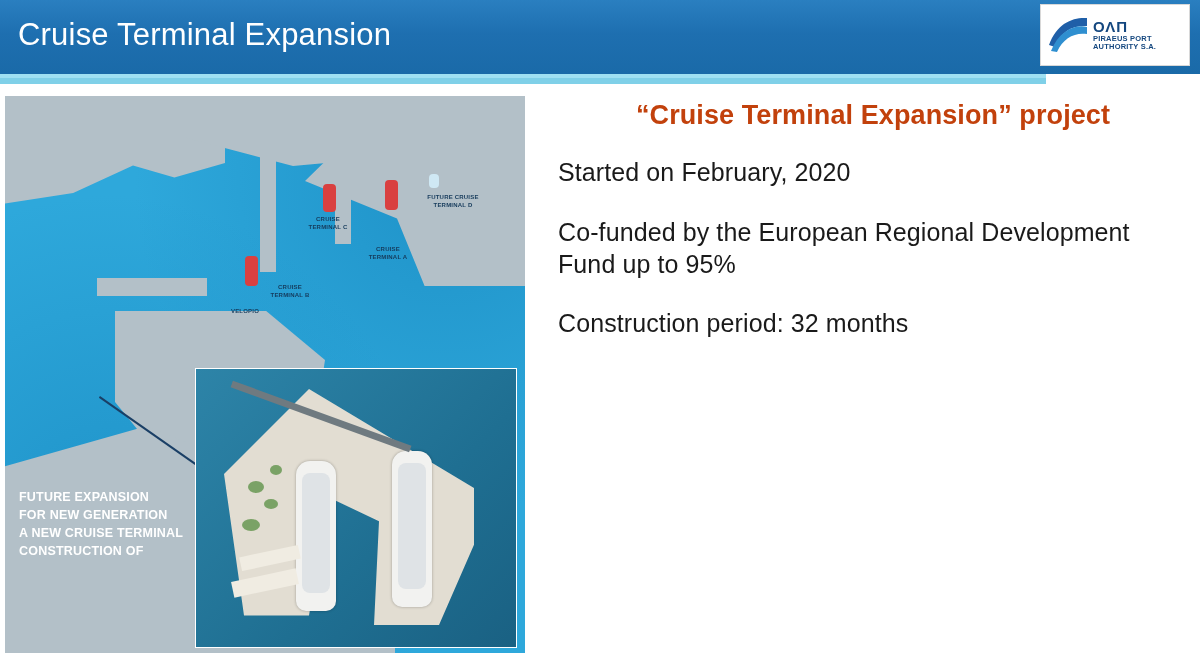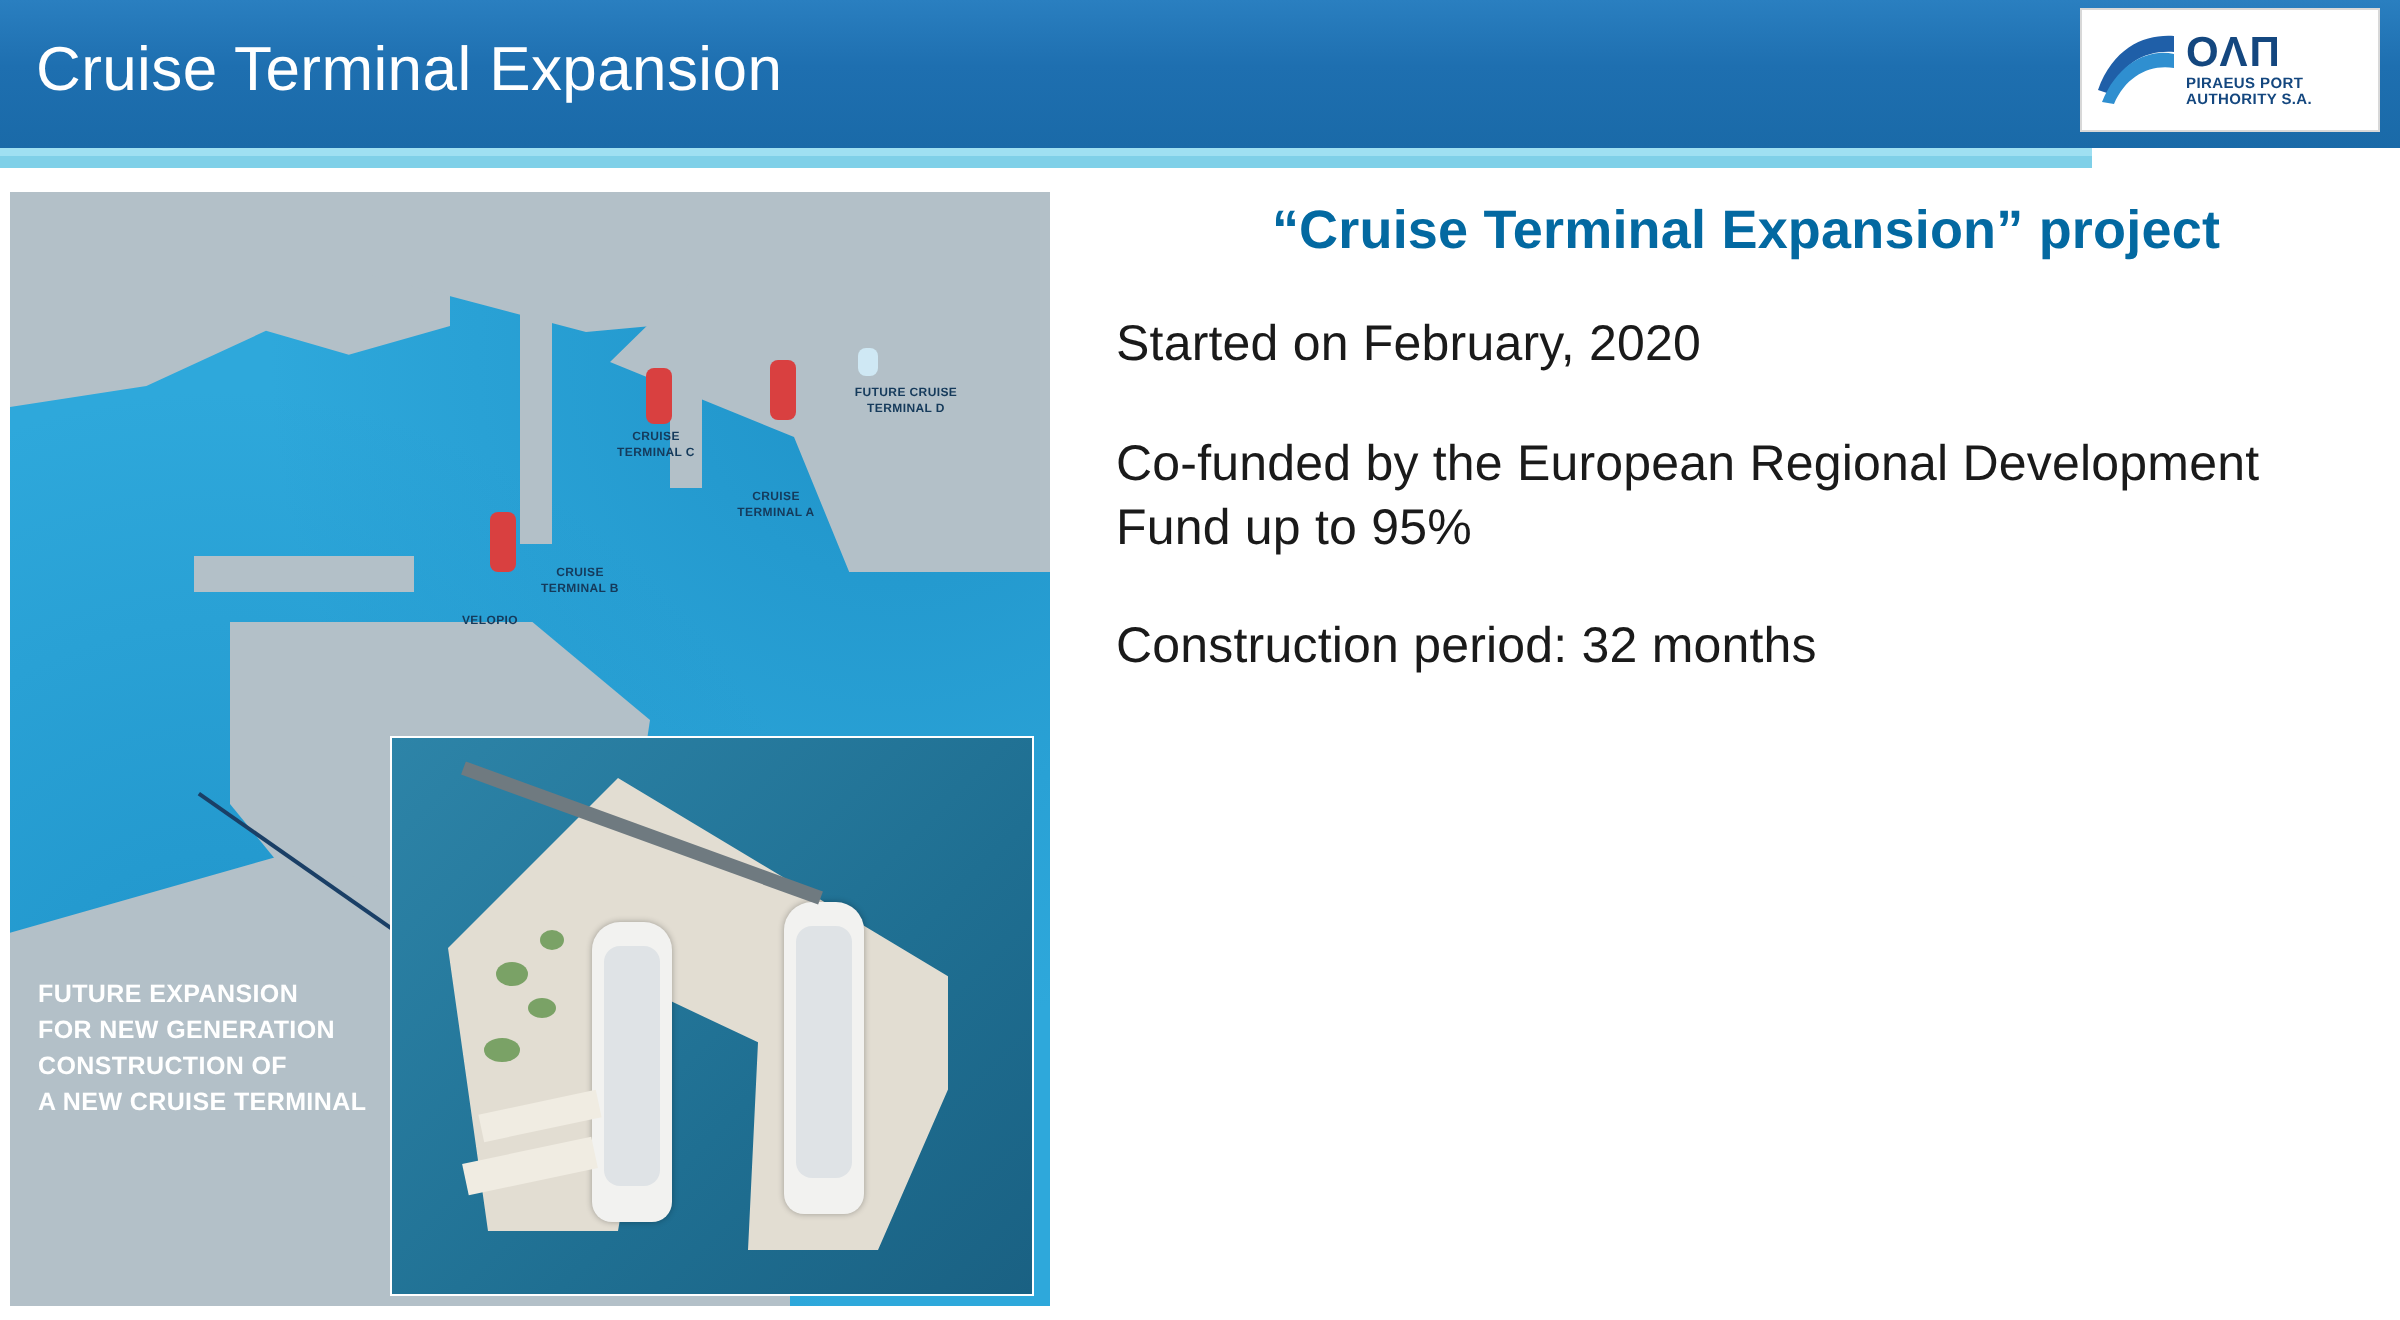--- a/index.html
+++ b/index.html
@@ -72,21 +72,21 @@
     width: 42px;
     height: 40px;
     flex: none;
     position: relative;
   }
   .logo-text {
     margin-left: 4px;
     line-height: 1.05;
   }
   .logo-greek {
-    font-size: 21px;
+    font-size: 15px;
     font-weight: bold;
     color: #14477f;
     letter-spacing: 1px;
   }
   .logo-sub {
     font-size: 7.5px;
     color: #14477f;
     font-weight: bold;
     letter-spacing: 0.2px;
   }
@@ -230,21 +230,21 @@
   
   .content {
     position: absolute;
     left: 548px;
     top: 100px;
     width: 640px;
   }
   .content-heading {
     font-size: 27px;
     font-weight: bold;
-    color: #0369a1;
+    color: #c2410c;
     text-align: center;
     margin: 0 0 26px 10px;
     letter-spacing: 0.1px;
   }
   .para {
     font-size: 25px;
     color: #1a1a1a;
     line-height: 1.27;
     margin: 0 0 28px 10px;
     letter-spacing: 0.1px;
@@ -304,22 +304,22 @@
 TERMINAL D</div>
     <div class="map-label" style="left:262px;top:188px;width:46px;white-space:pre-line;">CRUISE
 TERMINAL B</div>
     <div class="map-label" style="left:218px;top:212px;width:44px;">VELOPIO</div>
 
     <div class="leader-line"></div>
 
     <div class="map-caption">
       <div>FUTURE EXPANSION</div>
       <div>FOR NEW GENERATION</div>
+      <div>A NEW CRUISE TERMINAL</div>
       <div>CONSTRUCTION OF</div>
-      <div>A NEW CRUISE TERMINAL</div>
     </div>
 
     <div class="inset">
       <div class="inset-water"></div>
       <div class="quay quay-main"></div>
       <div class="ship" style="left:100px;top:92px;width:40px;height:150px;"></div>
       <div class="ship-deck" style="left:106px;top:104px;width:28px;height:120px;"></div>
       <div class="ship" style="left:196px;top:82px;width:40px;height:156px;"></div>
       <div class="ship-deck" style="left:202px;top:94px;width:28px;height:126px;"></div>
       <div class="green" style="left:52px;top:112px;width:16px;height:12px;"></div>

